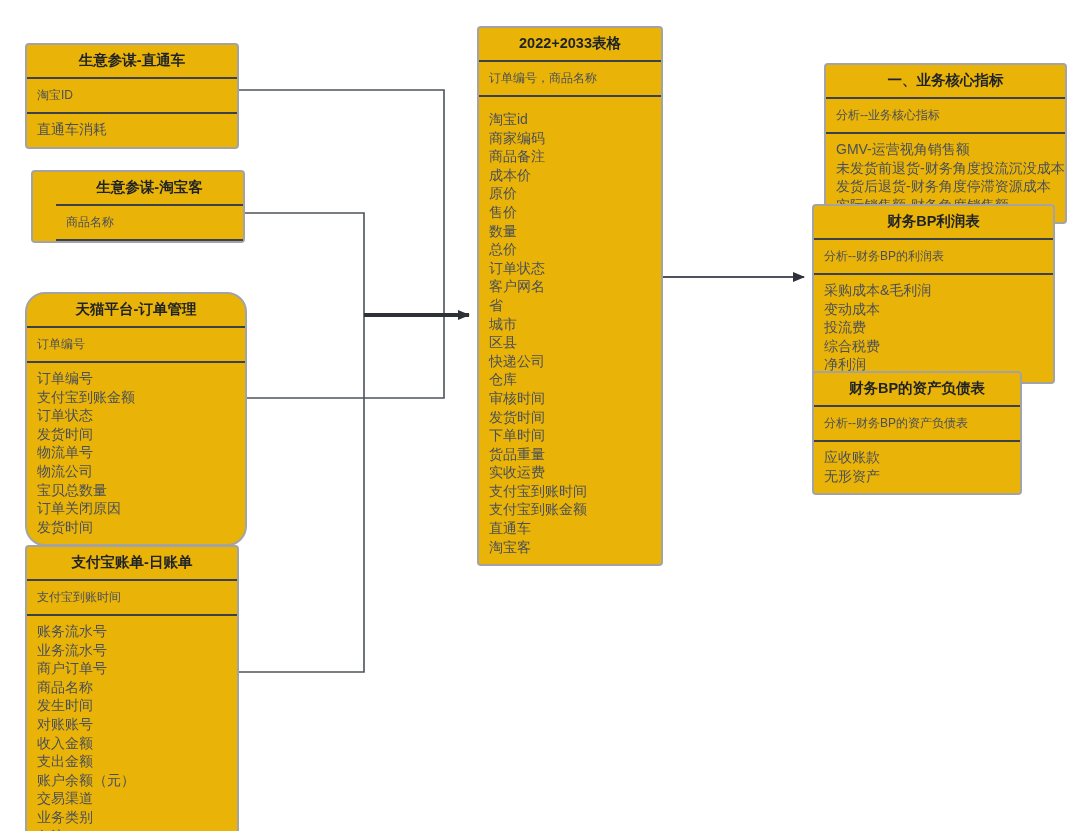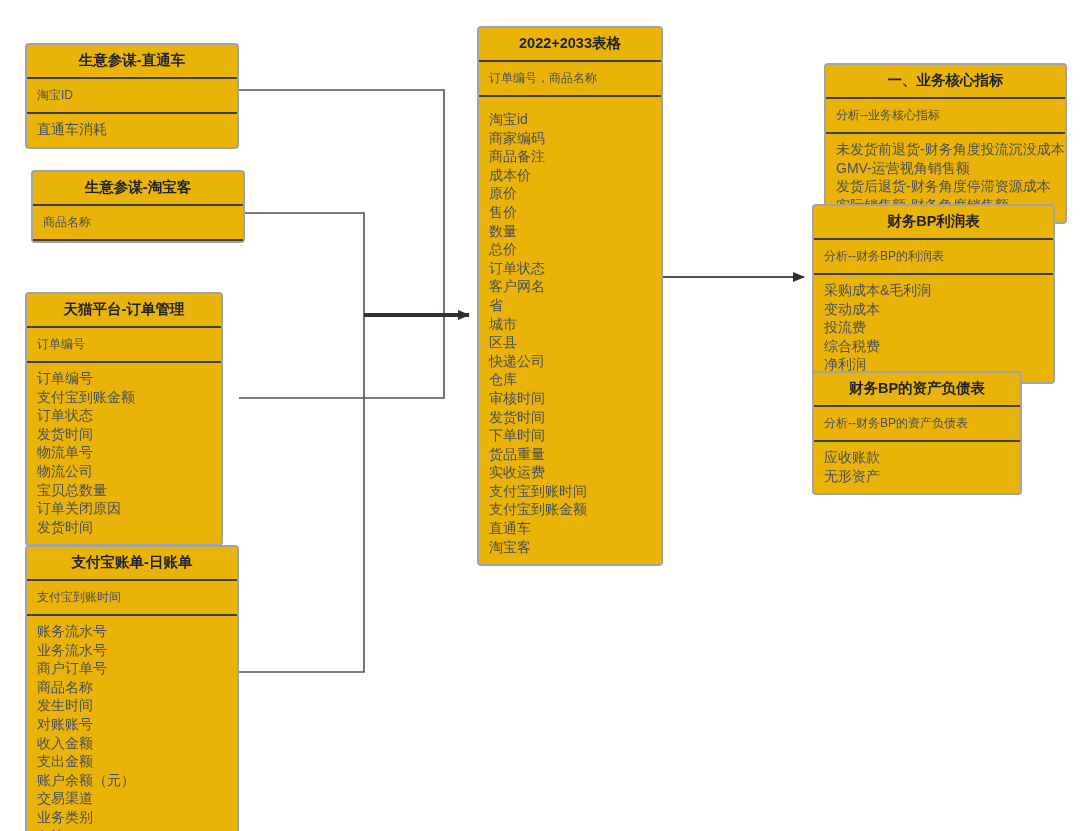--- a/index.html
+++ b/index.html
@@ -60,22 +60,22 @@
     line-height: 18.6px;
   }
   .ent-fields .fld {
     white-space: nowrap;
   }
   .pad-top {
     padding-top: 13px;
   }
   
   #box-zhitongche { left: 25px;  top: 43px;  width: 214px; }
-  #box-taobaoke  { left: 31px;  top: 170px; width: 214px; }
-  #box-tianmao   { left: 25px;  top: 292px; width: 198px; }
+  #box-taobaoke  { left: 31px;  top: 170px; width: 214px; padding-left: 23px; }
+  #box-tianmao   { left: 25px;  top: 292px; width: 222px; border-radius: 20px; }
   #box-zhifubao  { left: 25px;  top: 545px; width: 214px; }
   #box-central   { left: 477px; top: 26px;  width: 186px; }
   #box-core      { left: 812px; top: 63px;  width: 243px; margin-left: 12px; }
   #box-profit    { left: 812px; top: 204px; width: 243px; }
   #box-balance   { left: 812px; top: 371px; width: 210px; }
 </style>
 </head>
 <body>
 
 <div id="canvas">
@@ -179,22 +179,22 @@
         <div class="fld">支付宝到账金额</div>
         <div class="fld">直通车</div>
         <div class="fld">淘宝客</div>
       </div>
   </div>
 
   <div class="entity" id="box-core">
     <div class="ent-title">一、业务核心指标</div>
     <div class="ent-keys">分析--业务核心指标</div>
     <div class="ent-fields">
+        <div class="fld">GMV-运营视角销售额</div>
         <div class="fld">未发货前退货-财务角度投流沉没成本</div>
-        <div class="fld">GMV-运营视角销售额</div>
         <div class="fld">发货后退货-财务角度停滞资源成本</div>
         <div class="fld">实际销售额-财务角度销售额</div>
       </div>
   </div>
 
   <div class="entity" id="box-profit">
     <div class="ent-title">财务BP利润表</div>
     <div class="ent-keys">分析--财务BP的利润表</div>
     <div class="ent-fields">
         <div class="fld">采购成本&amp;毛利润</div>

